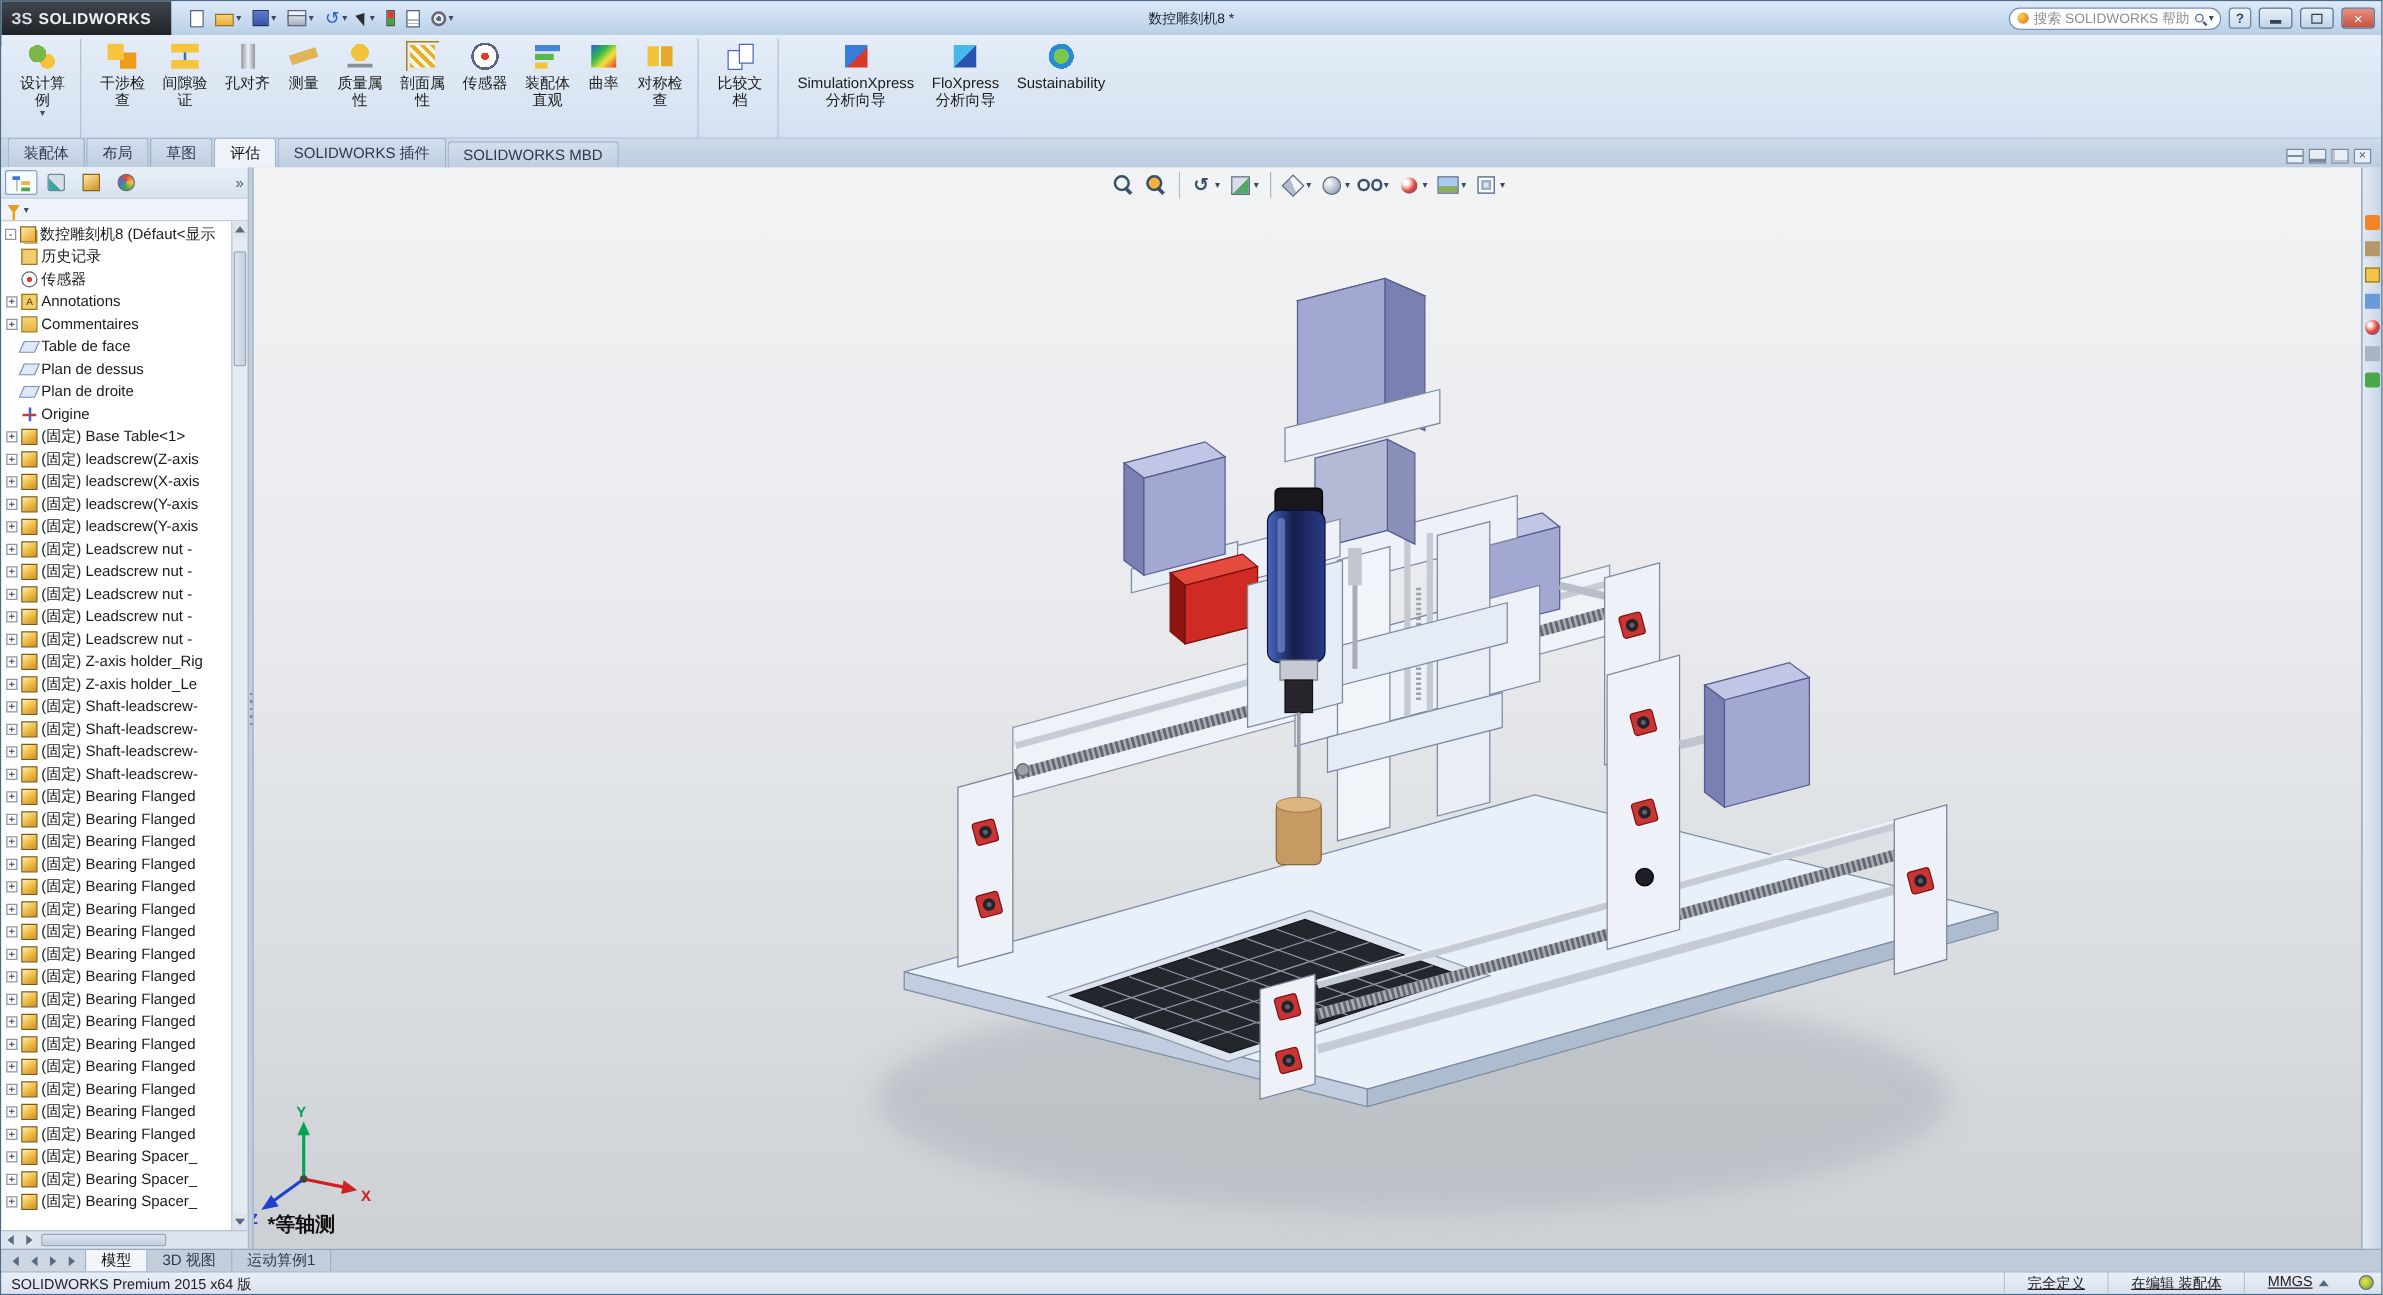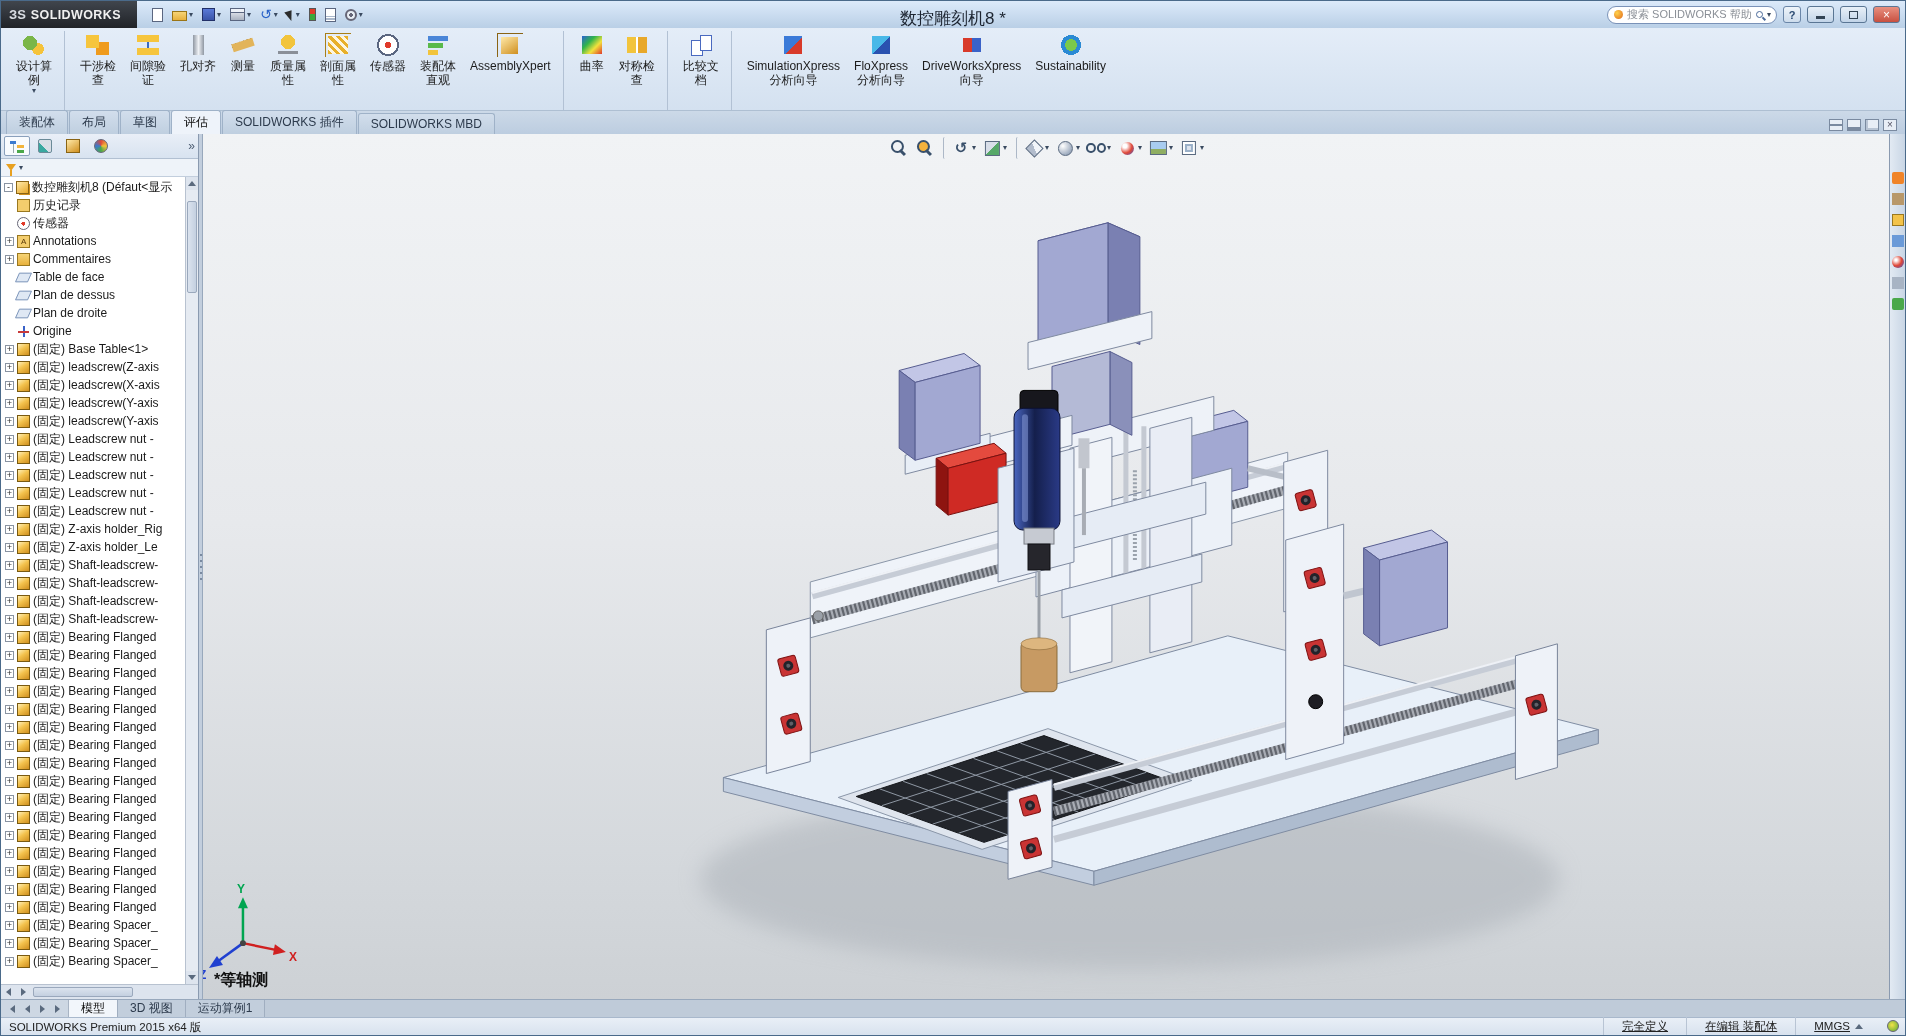--- a/index.html
+++ b/index.html
@@ -15,21 +15,21 @@
     align-items:center;gap:5px;padding:0 16px 0 8px;flex:none;}
   .brand-mark{font-weight:bold;font-size:13px;color:#d8dce2;}
   .brand-name{font-weight:bold;font-size:12.5px;letter-spacing:.4px;text-align:center;}
   .qt{display:flex;align-items:center;margin-left:12px;gap:3px;}
   .tool{display:flex;align-items:center;gap:2px;padding:1px 3px;border-radius:2px;}
   .qicon{display:inline-block;}
   .caret{font-size:8px;color:#3a4a60;line-height:8px;}
   .caret{display:none;}
   .caret[data-show="true"]{display:inline;}
   .doc-title{position:absolute;left:500px;right:500px;text-align:center;top:6px;
-    color:#1c2430;font-size:17px;}
+    color:#1c2430;font-size:11px;}
   .tb-right{margin-left:auto;display:flex;align-items:center;gap:6px;padding-right:5px;}
   .search{width:170px;height:18px;background:#fff;border:1px solid #7a92b8;border-radius:9px;
     display:flex;align-items:center;gap:4px;padding:0 5px 0 6px;color:#8a8f96;font-size:11px;}
   .search-logo{width:9px;height:9px;border-radius:50%;background:radial-gradient(circle at 3px 3px,#ffd24a,#e0681c);flex:none;}
   .search-text{flex:1;overflow:hidden;white-space:nowrap;}
   .mag{width:7px;height:7px;border:1.5px solid #4a6a9a;border-radius:50%;position:relative;flex:none;}
   .mag::after{content:"";position:absolute;width:1.5px;height:4px;background:#4a6a9a;left:6px;top:5px;transform:rotate(-45deg);}
   .help-btn{width:18px;height:17px;border:1px solid #6a86a8;border-radius:3px;
     background:linear-gradient(#eef4fa,#cddcec);display:flex;align-items:center;justify-content:center;
     color:#2a4a72;font-weight:bold;font-size:11px;}
@@ -323,26 +323,20 @@
 
     </div>
 
     <div class="rbtn">
       <span class="ricon" data-icon="assembly-viz"></span>
       <span class="rlabel">装配体</span>
       <span class="rlabel">直观</span>
 
     </div>
 
-    <div class="rbtn" data-sep="true">
-      <span class="ricon" data-icon="assembly-xpert"></span>
-      <span class="rlabel">AssemblyXpert</span>
-      <span class="rlabel"></span>
-
-    </div>
 
     <div class="rbtn">
       <span class="ricon" data-icon="curvature"></span>
       <span class="rlabel">曲率</span>
       <span class="rlabel"></span>
 
     </div>
 
     <div class="rbtn" data-sep="true">
       <span class="ricon" data-icon="symmetry"></span>
@@ -365,26 +359,20 @@
 
     </div>
 
     <div class="rbtn">
       <span class="ricon" data-icon="floxpress"></span>
       <span class="rlabel">FloXpress</span>
       <span class="rlabel">分析向导</span>
 
     </div>
 
-    <div class="rbtn">
-      <span class="ricon" data-icon="driveworks"></span>
-      <span class="rlabel">DriveWorksXpress</span>
-      <span class="rlabel">向导</span>
-
-    </div>
 
     <div class="rbtn">
       <span class="ricon" data-icon="sustainability"></span>
       <span class="rlabel">Sustainability</span>
       <span class="rlabel"></span>
 
     </div>
   </div>
 
   <div class="tabrow">

